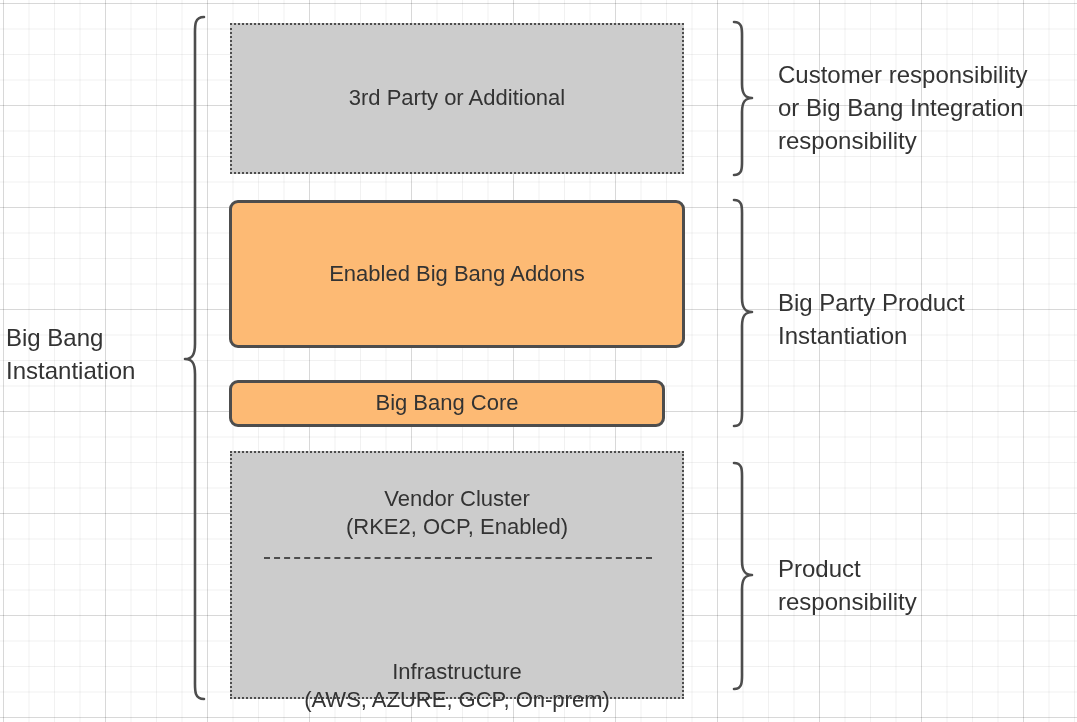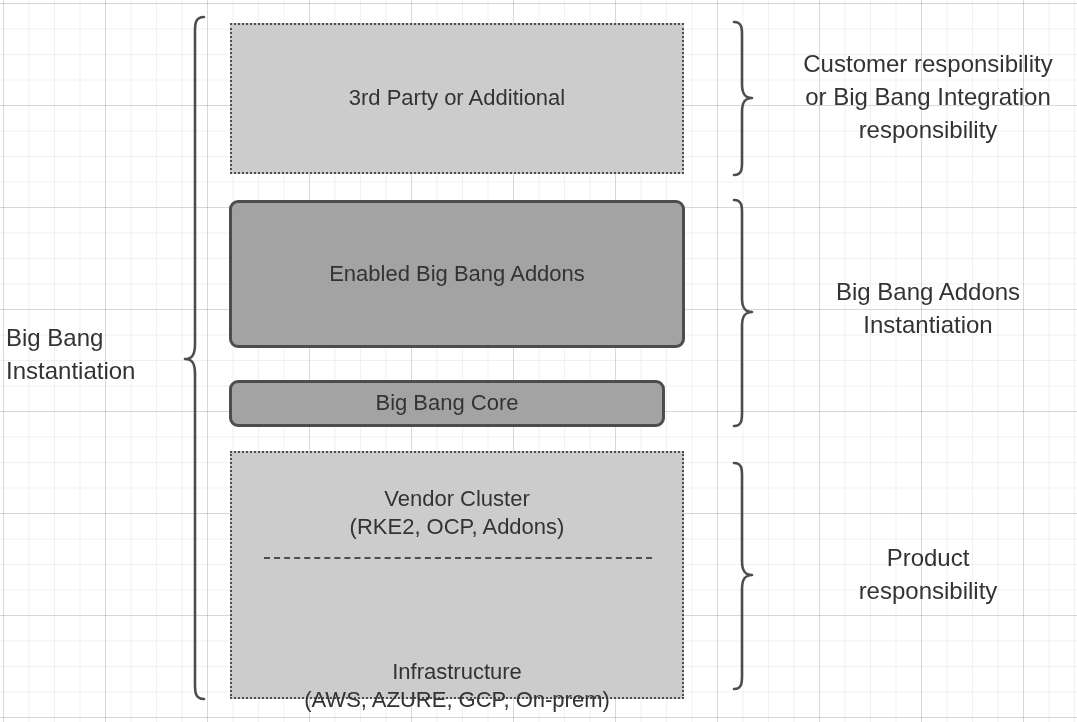--- a/index.html
+++ b/index.html
@@ -44,42 +44,42 @@
     text-align: center;
     color: #333333;
     line-height: 1.28;
   }
   .box-gray {
     background: #cccccc;
     border: 2px dotted #4d4d4d;
     font-size: 22px;
   }
   .box-green {
-    background: #a3a3a3;
+    background: #fdba74;
     border: 3px solid #4d4d4d;
     border-radius: 9px;
     font-size: 22px;
     box-shadow: 0 0 0 0 transparent;
   }
 
   .divider {
     position: absolute;
     border-top: 2px dashed #4d4d4d;
     height: 0;
   }
 
   .label {
     position: absolute;
     color: #333333;
     font-size: 24px;
     line-height: 33px;
     white-space: pre-line;
   }
   .label-left { text-align: left; }
-  .label-right { text-align: center; }
+  .label-right { text-align: left; margin-top: 11px; }
 
   .brace {
     position: absolute;
     overflow: visible;
   }
   .brace path {
     fill: none;
     stroke: #4d4d4d;
     stroke-width: 2.6;
     stroke-linecap: round;
@@ -113,21 +113,21 @@
   <div class="box box-green" style="left:229px; top:200px; width:456px; height:148px;">
     <span>Enabled Big Bang Addons</span>
   </div>
 
   <div class="box box-green" style="left:229px; top:380px; width:436px; height:47px;">
     <span>Big Bang Core</span>
   </div>
 
   <div class="box box-gray" style="left:230px; top:451px; width:454px; height:248px; justify-content:flex-start; padding-top:32px;">
     <span>Vendor Cluster</span>
-    <span>(RKE2, OCP, Addons)</span>
+    <span>(RKE2, OCP, Enabled)</span>
     <div class="divider" style="left:32px; top:104px; width:388px;"></div>
     <span style="margin-top:117px;">Infrastructure</span>
     <span>(AWS, AZURE, GCP, On-prem)</span>
   </div>
 
   <svg class="brace" style="left:730px; top:18px; width:32px; height:162px;" viewBox="0 0 32 162">
     <path d="M 4 4
              C 13 4, 12 12, 12 21
              L 12 66
              C 12 76, 15 80, 22 80
@@ -143,21 +143,21 @@
   <svg class="brace" style="left:730px; top:196px; width:32px; height:235px;" viewBox="0 0 32 235">
     <path d="M 4 4
              C 13 4, 12 12, 12 21
              L 12 102
              C 12 112, 15 116, 22 116
              C 15 116, 12 120, 12 130
              L 12 212
              C 12 222, 13 230, 4 230"></path>
   </svg>
 
-  <div class="label label-right" style="left:778px; top:275px; width:300px;">Big Bang Addons
+  <div class="label label-right" style="left:778px; top:275px; width:300px;">Big Party Product
 Instantiation</div>
 
   <svg class="brace" style="left:730px; top:459px; width:32px; height:235px;" viewBox="0 0 32 235">
     <path d="M 4 4
              C 13 4, 12 12, 12 21
              L 12 102
              C 12 112, 15 116, 22 116
              C 15 116, 12 120, 12 130
              L 12 212
              C 12 222, 13 230, 4 230"></path>

